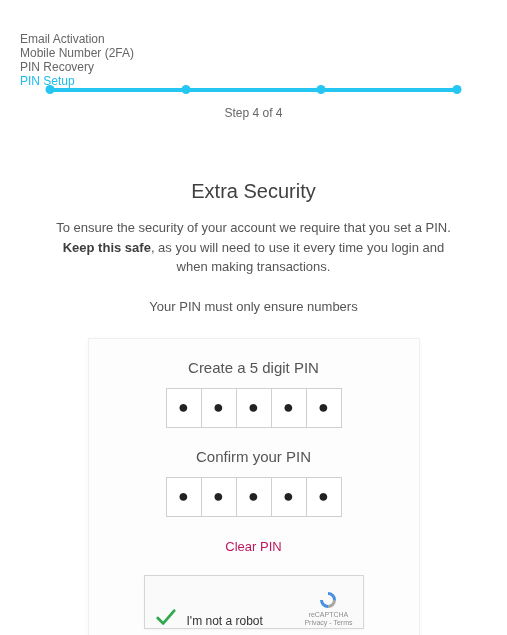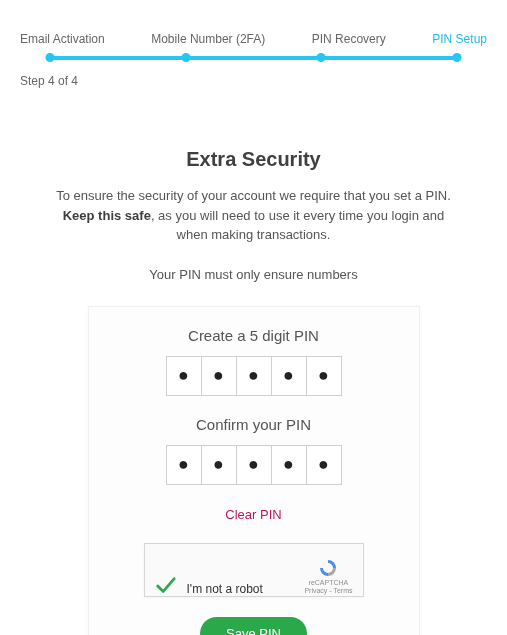--- a/index.html
+++ b/index.html
@@ -13,21 +13,21 @@
   .wrap {
     padding: 32px 20px 40px 20px;
     box-sizing: border-box;
   }
 
   
   .stepper { position: relative; font-size: 12px; color: #666; }
   .step-labels {
     display: flex;
     justify-content: space-between;
-    margin-bottom: 10px;
+    flex-direction: column;
   }
   .step-label { white-space: nowrap; }
   .step-label.active { color: #1fbced; }
 
   .track {
     height: 4px;
     background: #25c6f2;
     border-radius: 2px;
     position: relative;
     margin: 0 30px 0 30px;
@@ -39,32 +39,33 @@
     position: absolute;
     top: -3px;
     transform: translateX(-50%);
   }
   .dot.d1 { left: 0%; }
   .dot.d2 { left: 33.3%; }
   .dot.d3 { left: 66.6%; }
   .dot.d4 { left: 100%; }
 
   .step-counter {
+    text-align: center;
     font-size: 12px;
     color: #666;
     margin-top: 14px;
   }
 
   .block {
     text-align: center;
     margin-top: 60px;
   }
   h1 {
     font-size: 20px;
-    font-weight: 700;
+    font-weight: 400;
     margin: 8px 0 12px 0;
     color: #404040;
   }
   .lead {
     font-size: 13px;
     line-height: 1.5;
     color: #555;
     margin: 15px auto;
     max-width: 400px;
   }

